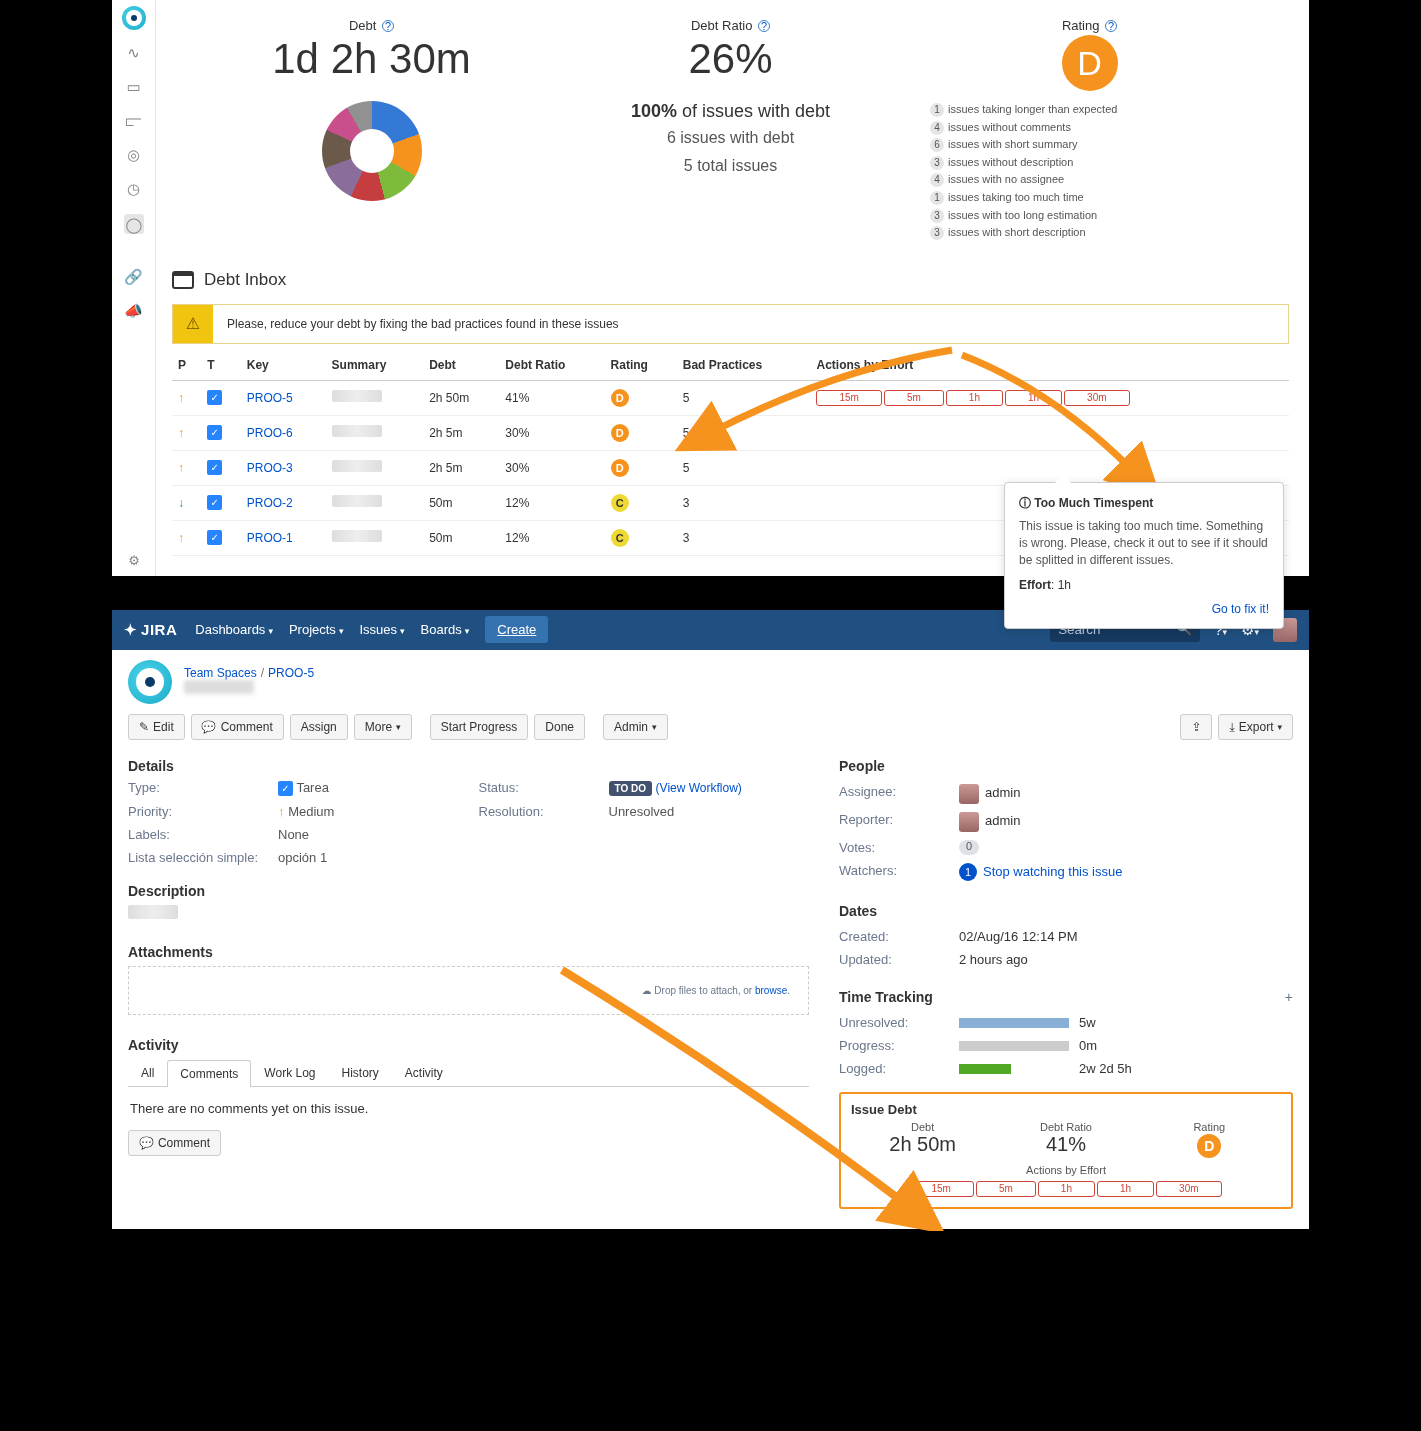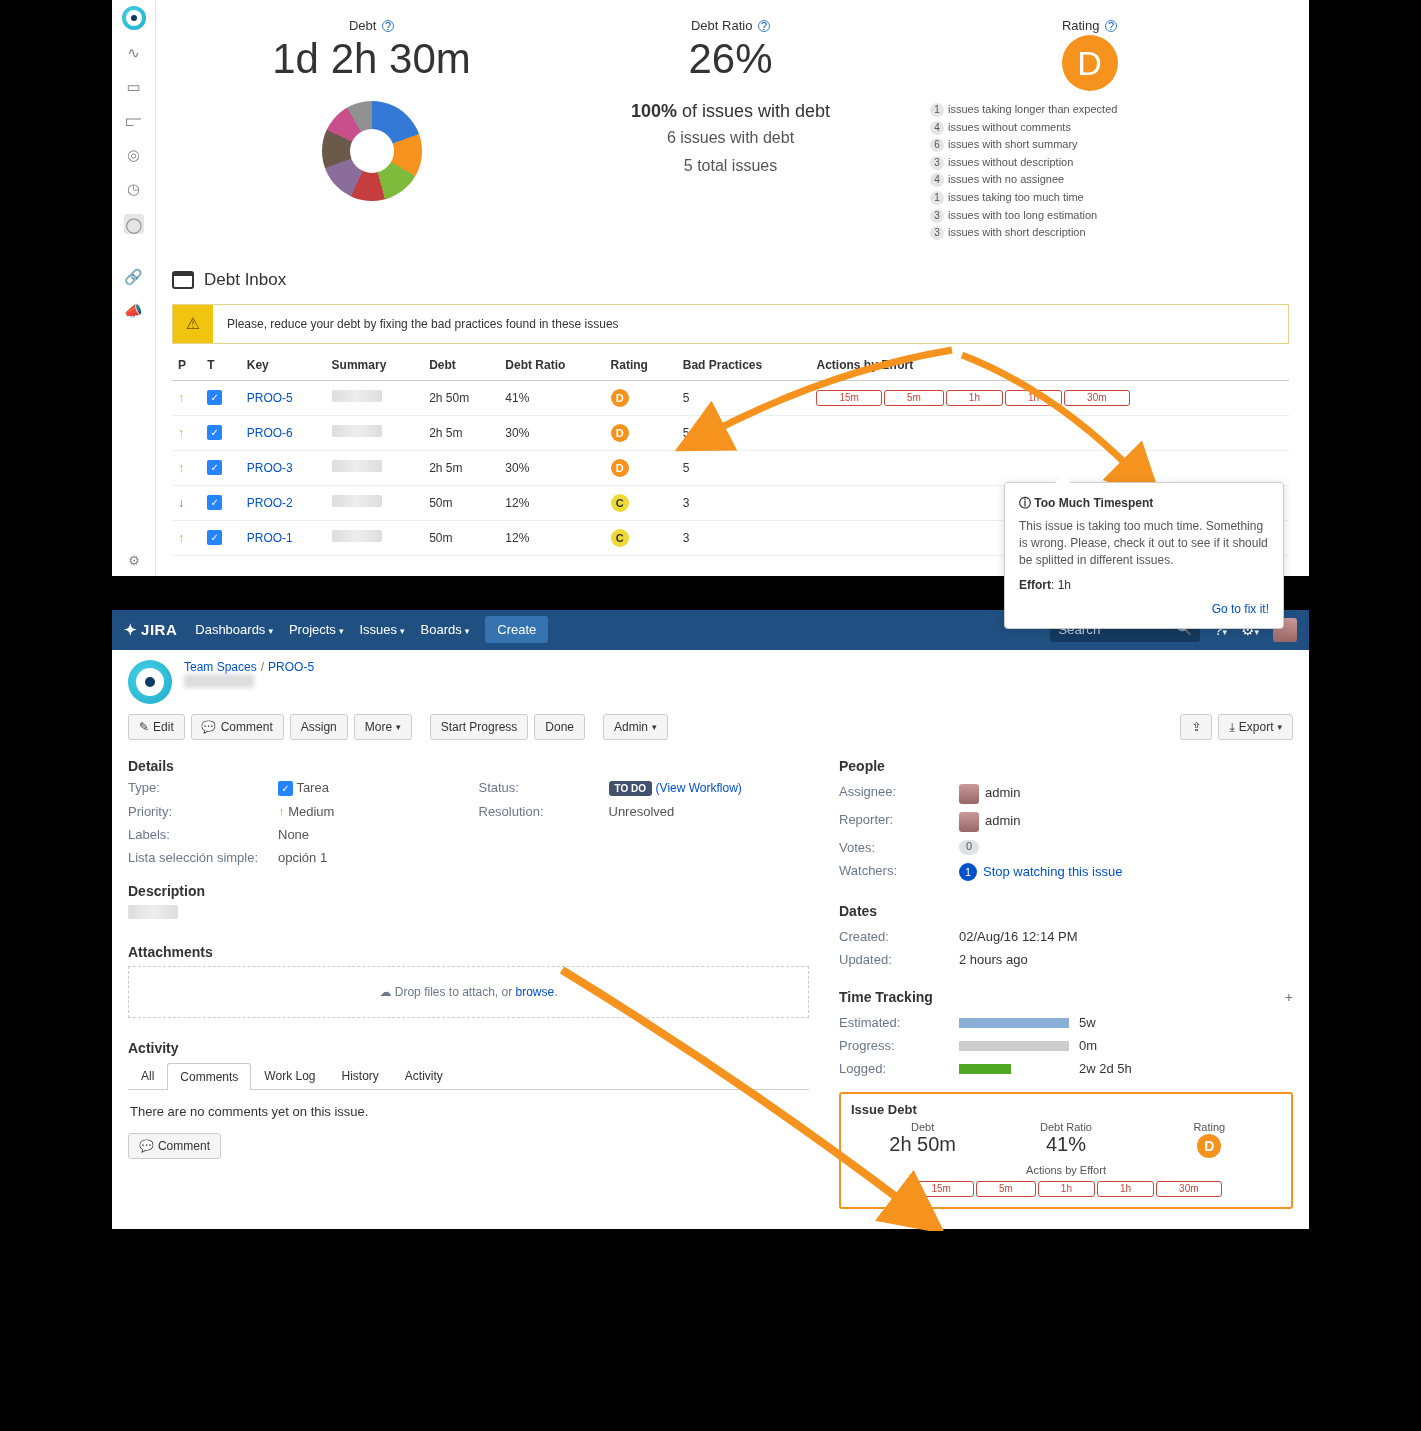--- a/index.html
+++ b/index.html
@@ -62,28 +62,28 @@
   .ann-arrow{position:absolute;pointer-events:none;z-index:5;}
   .ann-arrow svg{overflow:visible;}
 
   
   .panel-bot{background:#fff;margin:0 110px;border:2px solid #000;}
   .jira-nav{background:#205081;color:#fff;height:40px;display:flex;align-items:center;padding:0 12px;font-size:13px;}
   .jira-logo{font-weight:700;font-size:15px;letter-spacing:.5px;margin-right:18px;text-align:center;}
   .jira-logo::before{content:"✦";margin-right:4px;}
   .nav-item{margin-right:16px;cursor:pointer;}
   .nav-item .caret{font-size:9px;margin-left:3px;}
-  .nav-create{background:#3572b0;padding:6px 12px;border-radius:3px;}
+  .nav-create{background:#3572b0;padding:6px 12px;border-radius:3px;text-decoration:underline;}
   .nav-spacer{flex:1;}
   .nav-search{background:#15395f;border:none;color:#fff;padding:5px 30px 5px 8px;border-radius:3px;width:150px;}
   .nav-search::placeholder{color:#bcd;}
   .nav-ico{margin-left:14px;color:#fff;cursor:pointer;font-size:15px;}
   .nav-avatar{width:24px;height:24px;border-radius:3px;background:linear-gradient(#c99,#966);margin-left:14px;}
 
-  .breadcrumb-row{display:flex;padding:10px 16px 4px;gap:12px;}
+  .breadcrumb-row{display:flex;align-items:center;padding:10px 16px 4px;gap:12px;}
   .proj-avatar{width:44px;height:44px;border-radius:50%;background:radial-gradient(circle at 40% 40%,#4bd6ea,#1aa9c9);position:relative;}
   .proj-avatar::after{content:"";position:absolute;inset:8px;border-radius:50%;background:#fff;}
   .proj-avatar::before{content:"";position:absolute;left:17px;top:17px;width:10px;height:10px;border-radius:50%;background:#0a3a66;z-index:2;}
   .bc{font-size:12px;color:#0052cc;}
   .bc .sep{color:#777;margin:0 4px;}
   .bc-title{filter:blur(2px);background:#ddd;width:70px;height:14px;display:inline-block;border-radius:2px;}
 
   .toolbar{display:flex;gap:6px;padding:6px 16px 10px;align-items:center;}
   .tb-btn{border:1px solid #ccc;background:#f5f5f5;padding:5px 10px;border-radius:3px;font-size:12px;color:#333;cursor:pointer;display:inline-flex;align-items:center;gap:4px;}
   .tb-btn .caret{font-size:9px;}
@@ -92,21 +92,21 @@
   .issue-body{display:flex;padding:0 16px 20px;gap:30px;}
   .col-main{flex:1.5;}
   .col-side{flex:1;}
   .sect-h{font-size:14px;font-weight:700;color:#333;margin:8px 0 6px;border-bottom:0;}
   .detail-grid{display:grid;grid-template-columns:150px 1fr 130px 1fr;row-gap:8px;font-size:13px;color:#555;}
   .detail-grid .lbl{color:#6b778c;}
   .status-badge{background:#42526e;color:#fff;font-size:10px;font-weight:700;padding:2px 6px;border-radius:3px;}
   .wf-link{color:#0052cc;font-size:12px;}
   .prio-med::before{content:"↑ ";color:#f6931e;font-weight:700;}
 
-  .attach-box{border:1px dashed #ccc;padding:18px;text-align:center;color:#6b778c;font-size:12px;}
+  .attach-box{border:1px dashed #ccc;padding:18px;text-align:right;color:#6b778c;font-size:10px;}
   .attach-box .link{color:#0052cc;}
 
   .tabs{border-bottom:1px solid #ccc;display:flex;margin-top:6px;}
   .tab{padding:6px 12px;font-size:12px;color:#333;border:1px solid transparent;border-bottom:none;cursor:pointer;}
   .tab.active{border-color:#ccc;background:#fff;border-radius:3px 3px 0 0;position:relative;top:1px;}
 
   .side-row{display:flex;font-size:13px;padding:4px 0;}
   .side-row .lbl{color:#6b778c;width:120px;}
   .side-avatar{width:20px;height:20px;border-radius:3px;background:linear-gradient(#c99,#966);display:inline-block;vertical-align:middle;margin-right:6px;}
   .vote-badge{background:#dfe1e6;color:#555;border-radius:9px;padding:0 7px;font-size:11px;display:inline-block;}
@@ -408,21 +408,21 @@
       <div class="side-row">
             <span class="lbl">Updated:</span>
             <span>2 hours ago</span>
           </div>
 
       <div class="sect-h" style="margin-top:18px;display:flex;justify-content:space-between">
             <span>Time Tracking</span>
             <span style="font-weight:400;color:#6b778c;cursor:pointer">+</span>
           </div>
       <div class="side-row">
-            <span class="lbl">Estimated:</span>
+            <span class="lbl">Unresolved:</span>
             <span><span class="tt-bar" style="width:110px;background:#89afd7"></span><span>5w</span></span>
           </div>
       <div class="side-row">
             <span class="lbl">Progress:</span>
             <span><span class="tt-bar" style="width:110px;background:#ccc"></span><span>0m</span></span>
           </div>
       <div class="side-row">
             <span class="lbl">Logged:</span>
             <span><span class="tt-bar" style="width:52px;background:#51a825"></span><span style="display:inline-block;width:58px"></span><span>2w 2d 5h</span></span>
           </div>

